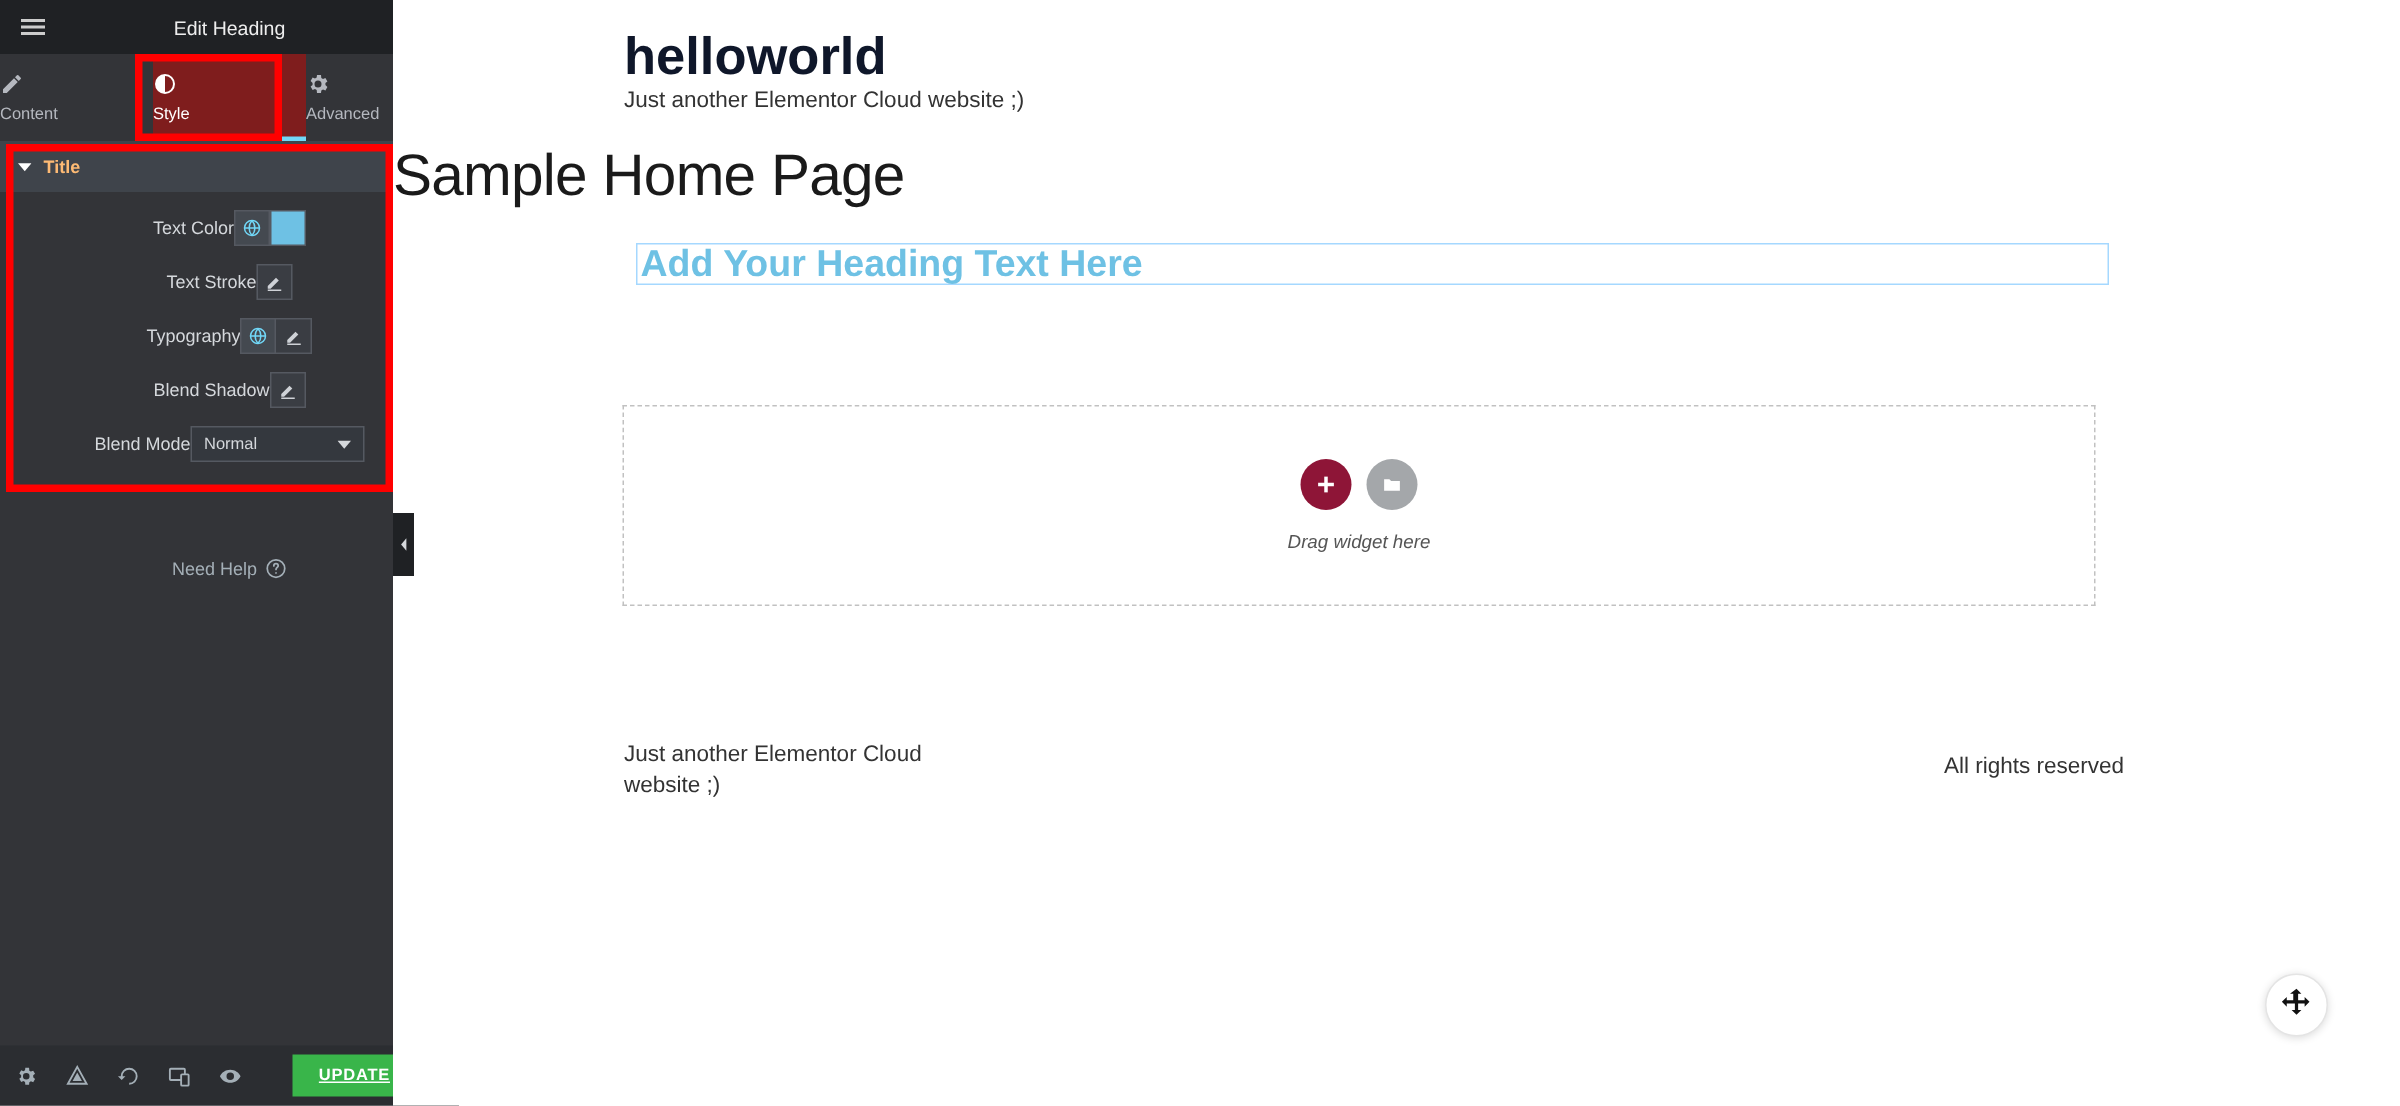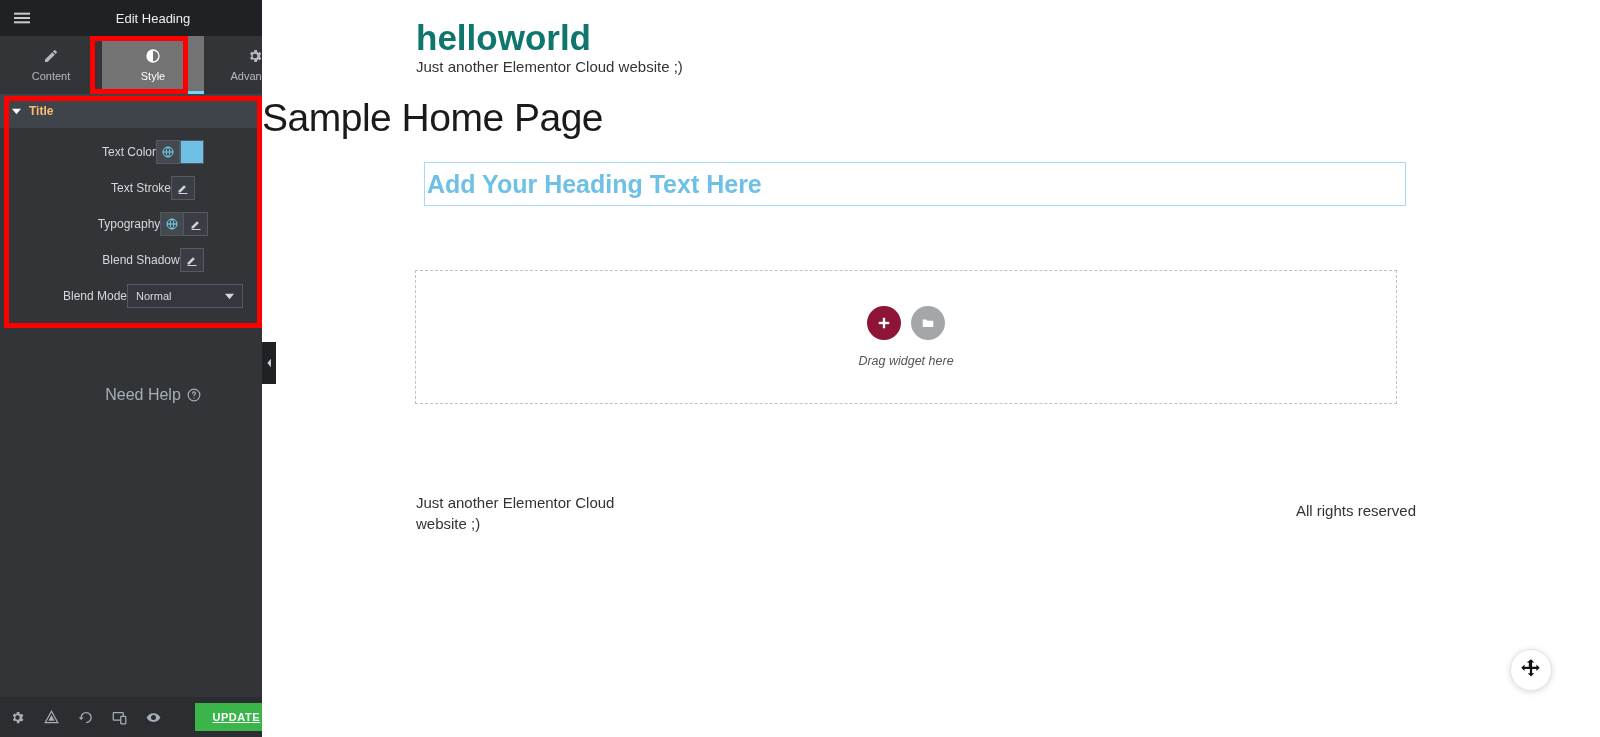--- a/index.html
+++ b/index.html
@@ -7,23 +7,23 @@
 
 
 .panel { position:absolute; left:0; top:0; width:306px; height:100%; background:#333438; color:#d5d8dc; display:flex; flex-direction:column; }
 .panel-header { height:36px; background:#1f2124; display:flex; align-items:center; justify-content:space-between; padding:0 12px; }
 .panel-title { font-size:13px; color:#eee; }
 .icon-btn { width:20px; height:20px; display:flex; align-items:center; justify-content:center; cursor:pointer; color:#ccc; }
 .icon-btn svg { width:16px; height:16px; fill:#ccc; }
 
 
 .tabs { display:flex; height:58px; background:#333438; }
-.tab { flex:1; display:flex; flex-direction:column; align-items:center; justify-content:center; gap:6px; font-size:11px; color:#b5b8bf; cursor:pointer; position:relative; }
+.tab { flex:1; display:flex; flex-direction:column; justify-content:center; gap:6px; font-size:11px; color:#b5b8bf; cursor:pointer; position:relative; }
 .tab svg { width:16px; height:16px; fill:#b5b8bf; }
-.tab.active { background:#737373; color:#fff; }
+.tab.active { background:#7f1d1d; color:#fff; }
 .tab.active svg { fill:#fff; }
 .tab.active::after { content:""; position:absolute; left:0; right:0; bottom:0; height:3px; background:#71d7f7; }
 
 
 .hl-style { position:absolute; left:90px; top:36px; width:98px; height:58px; border:5px solid #ff0000; pointer-events:none; z-index:5; }
 .hl-panel { position:absolute; left:4px; top:96px; width:258px; height:232px; border:5px solid #ff0000; pointer-events:none; z-index:5; }
 
 
 .sec-header { height:34px; background:#3f444b; display:flex; align-items:center; padding:0 12px; gap:8px; font-size:12px; font-weight:bold; color:#fdba74; cursor:pointer; }
 .sec-header svg { width:9px; height:9px; fill:#fff; }
@@ -36,43 +36,43 @@
 .sq + .sq { border-left:none; }
 .sq svg { width:12px; height:12px; fill:#cfd2d7; }
 .color-swatch { width:24px; height:24px; border:1px solid #555961; background:#6ec1e4; cursor:pointer; }
 .globe-active { background:#444950; }
 .globe-active svg { fill:#71d7f7; }
 
 .select { width:116px; height:24px; background:#34383e; border:1px solid #555961; color:#d5d8dc; font-size:11px; padding:0 8px; display:flex; align-items:center; justify-content:space-between; cursor:pointer; }
 .select svg { width:9px; height:9px; fill:#d5d8dc; }
 
 
-.need-help { margin-top:60px; display:flex; align-items:center; justify-content:center; gap:6px; font-size:16px; color:#a4afb7; cursor:pointer; }
+.need-help { margin-top:46px; display:flex; align-items:center; justify-content:center; gap:6px; font-size:12px; color:#a4afb7; cursor:pointer; }
 .need-help svg { width:14px; height:14px; fill:none; stroke:#a4afb7; stroke-width:2; }
 
 
 .footer { margin-top:auto; height:40px; background:#2b2d31; display:flex; align-items:center; padding:0 8px; gap:16px; }
 .footer .ficon { width:18px; height:18px; display:flex; align-items:center; justify-content:center; cursor:pointer; }
 .footer .ficon svg { width:15px; height:15px; fill:#a4afb7; }
 .update-wrap { margin-left:auto; display:flex; }
 .update { height:28px; background:#39b54a; color:#fff; border:none; font-size:11px; font-weight:bold; padding:0 18px; cursor:pointer; letter-spacing:.5px;text-decoration:underline; }
 .update-drop { width:20px; height:28px; background:#39b54a; border-left:1px solid rgba(0,0,0,.2); display:flex; align-items:center; justify-content:center; cursor:pointer; }
 .update-drop svg { width:8px; height:8px; fill:#fff; }
 
 
 .collapse-tab { position:absolute; left:262px; top:342px; width:14px; height:42px; background:#1f2124; display:flex; align-items:center; justify-content:center; cursor:pointer; z-index:3; }
 .collapse-tab svg { width:7px; height:10px; fill:#d5d8dc; }
 
 
 .preview { position:absolute; left:262px; top:0; right:0; height:100%; background:#fff; }
-.site-title { position:absolute; left:154px; top:18px; font-size:35px; font-weight:600; color:#0f766e; }
+.site-title { position:absolute; left:154px; top:18px; font-size:35px; font-weight:600; color:#0f172a; }
 .tagline { position:absolute; left:154px; top:58px; font-size:15px; color:#333; }
 .page-title { position:absolute; left:0; top:96px; font-size:39px; font-weight:500; color:#1a1a1a; letter-spacing:-.5px; }
 
-.heading-widget { position:absolute; left:162px; top:162px; width:982px; height:44px; border:1px solid #a5d8ff; color:#6ec1e4; font-size:25px; font-weight:700; padding-left:2px; display:flex; align-items:center; cursor:pointer; }
+.heading-widget { position:absolute; left:162px; top:162px; width:982px; height:28px; border:1px solid #a5d8ff; color:#6ec1e4; font-size:25px; font-weight:700; padding-left:2px; display:flex; align-items:center; cursor:pointer; }
 
 .drop-area { position:absolute; left:153px; top:270px; width:982px; height:134px; border:1px dashed #c1c1c1; display:flex; flex-direction:column; align-items:center; justify-content:center; gap:14px; }
 .drop-buttons { display:flex; gap:10px; }
 .circ-btn { width:34px; height:34px; border-radius:50%; display:flex; align-items:center; justify-content:center; cursor:pointer; }
 .circ-add { background:#8e1537; color:#fff; }
 .circ-folder { background:#a4a7aa; }
 .circ-btn svg { width:14px; height:14px; fill:#fff; }
 .drop-text { font-size:12.5px; font-style:italic; color:#555; }
 
 .footer-left { position:absolute; left:154px; top:492px; width:200px; font-size:15px; color:#333; line-height:1.4; }

